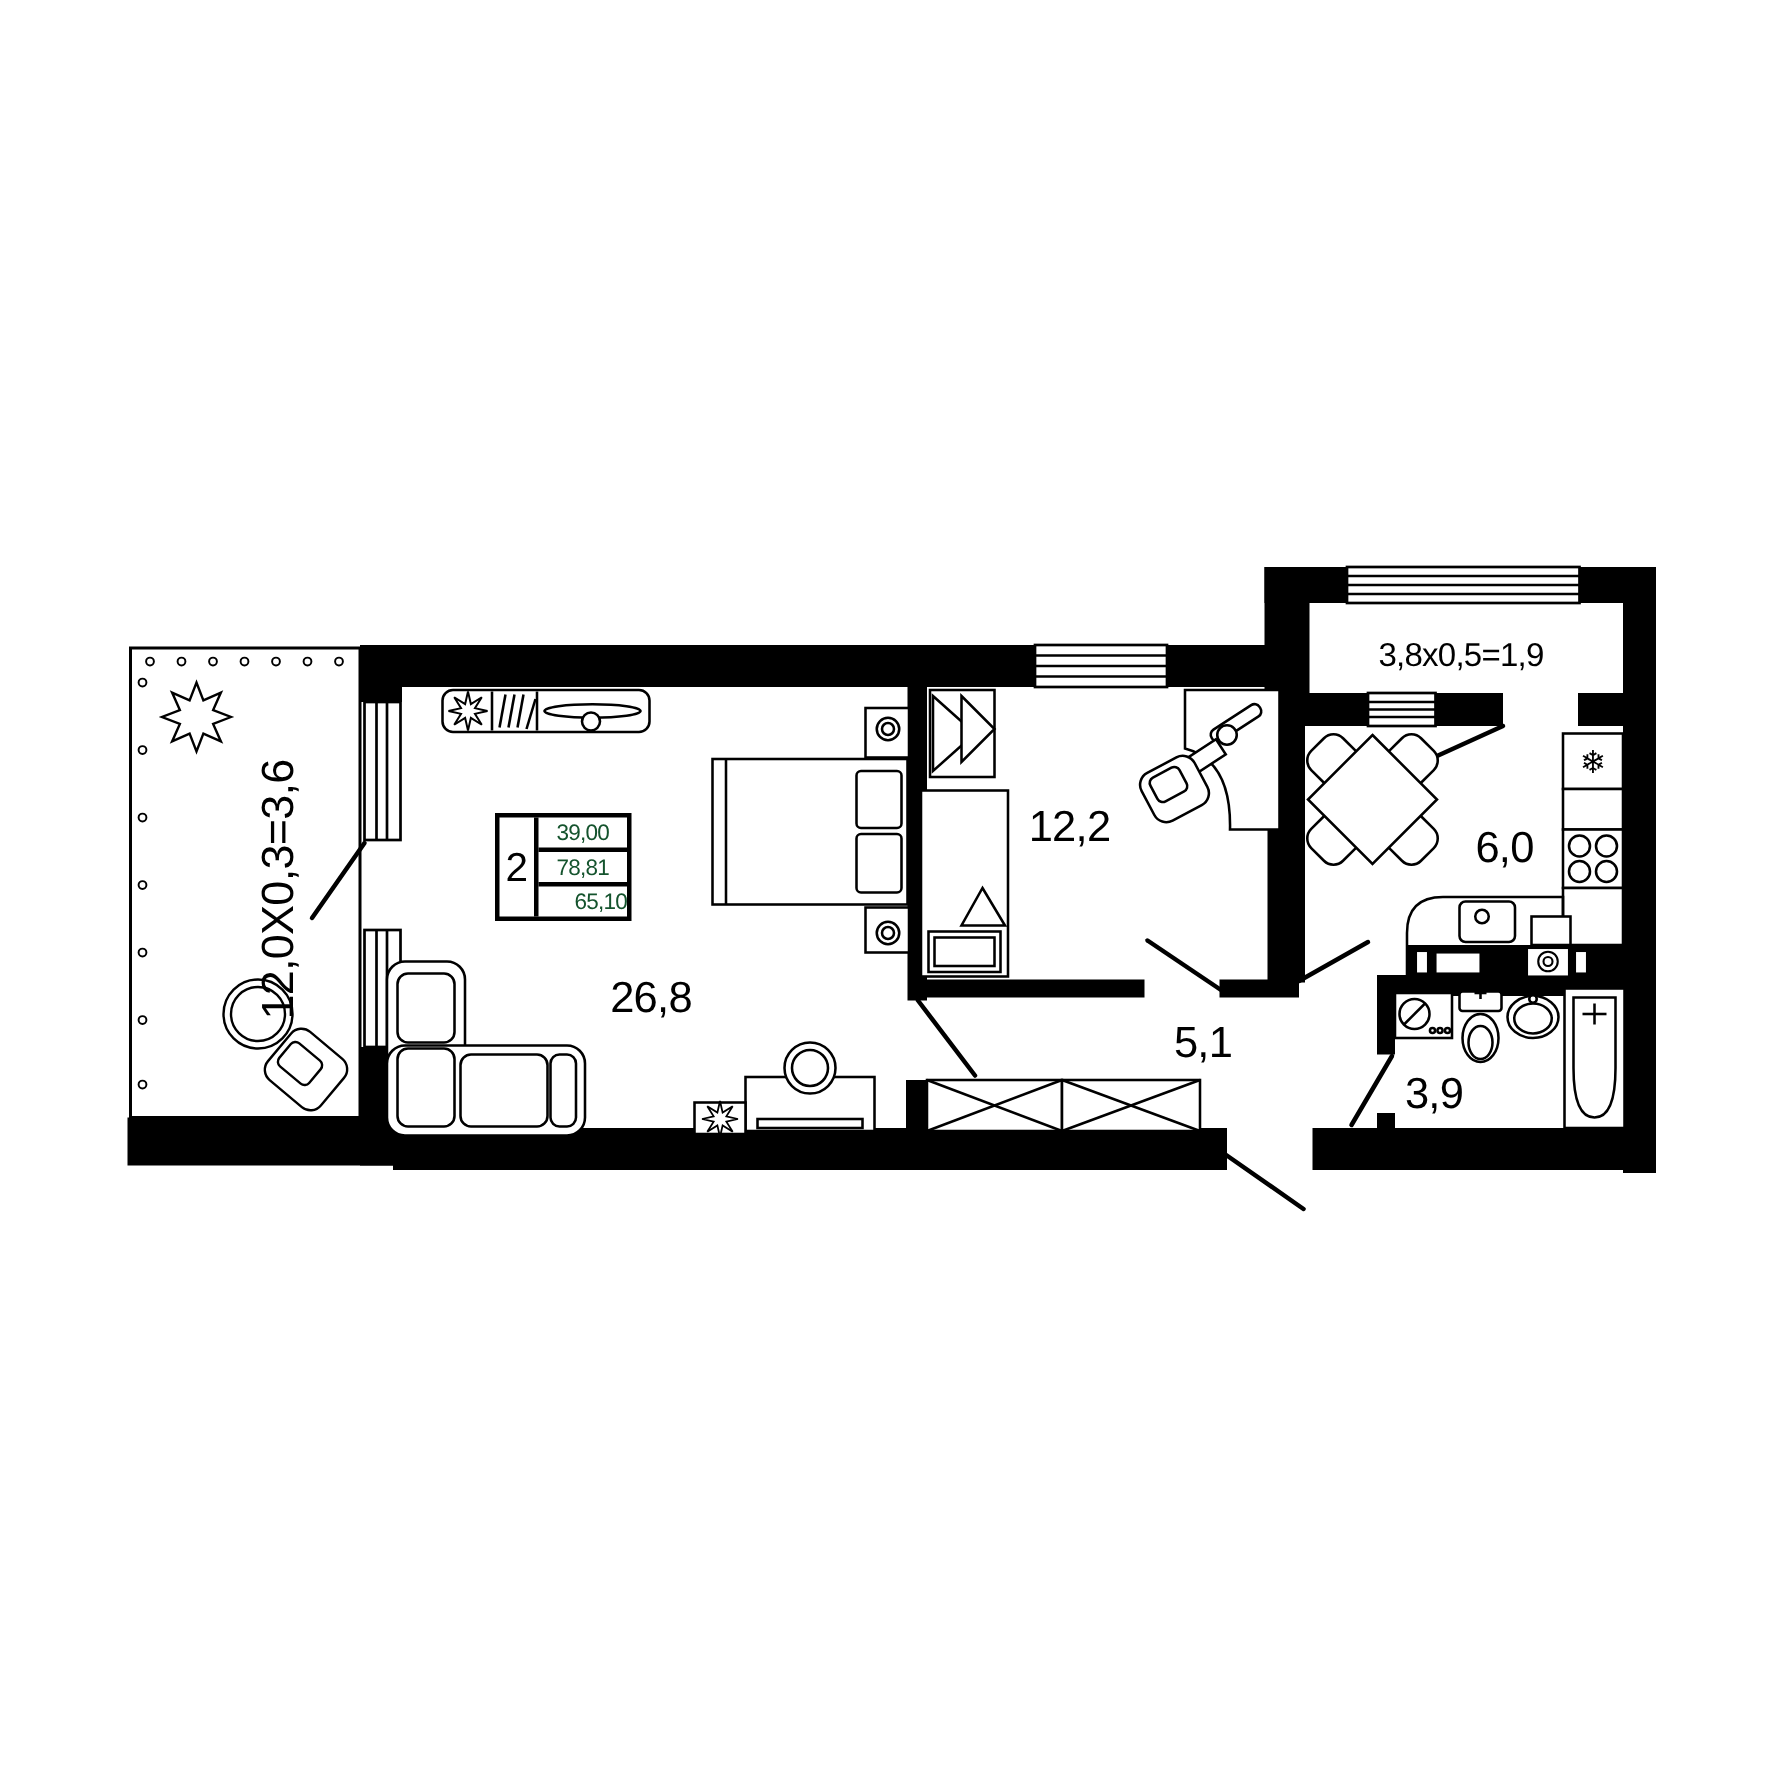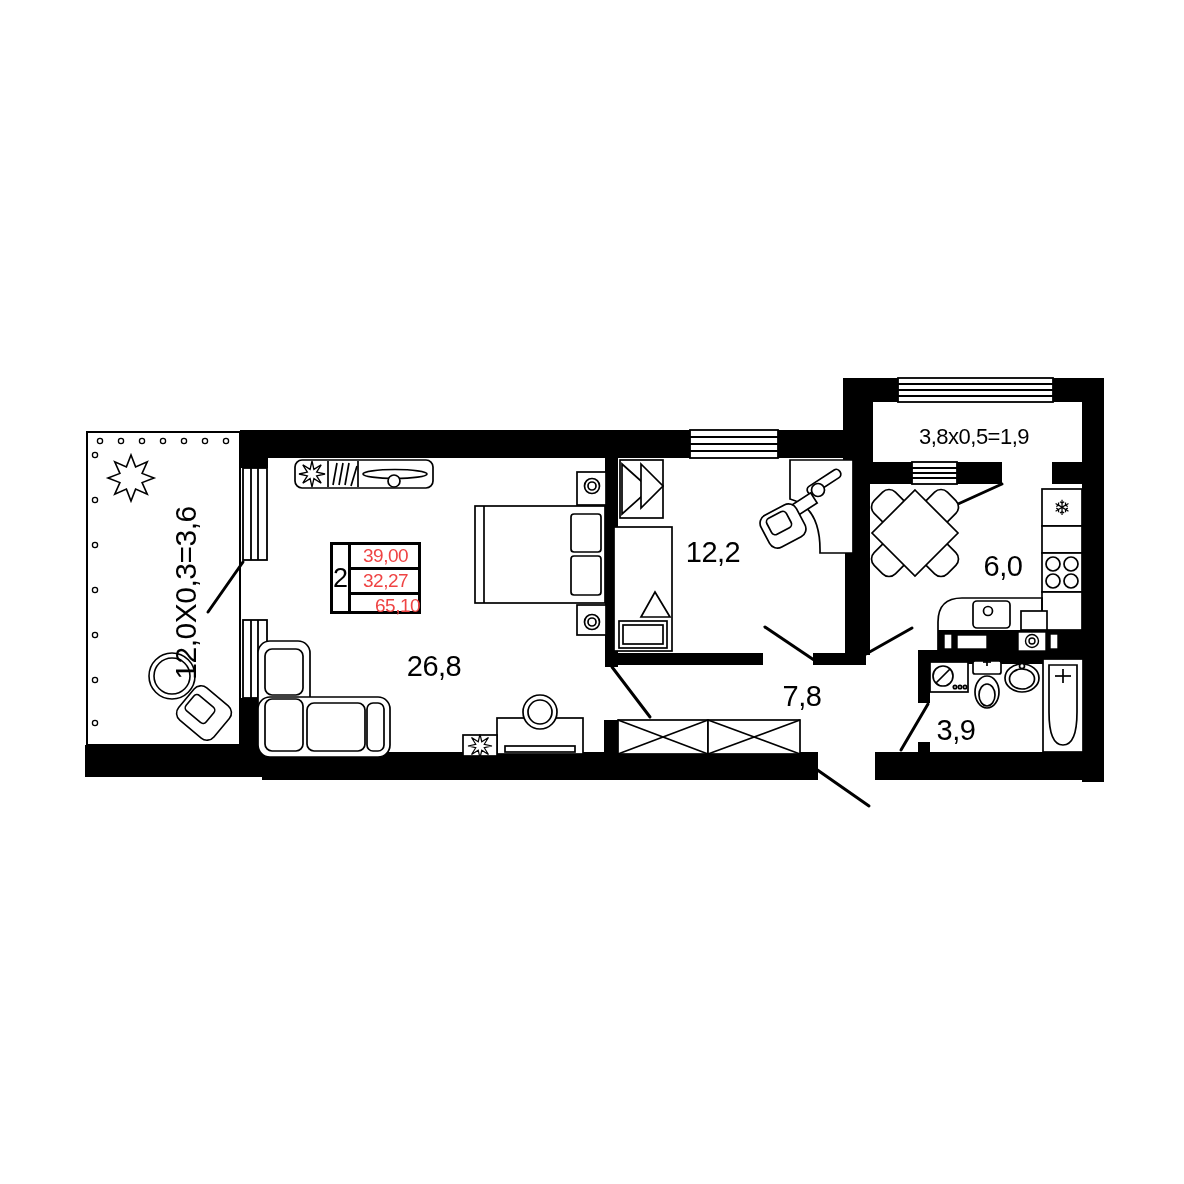--- a/index.html
+++ b/index.html
@@ -19,21 +19,21 @@
     position:absolute;left:330px;top:542px;width:85px;height:66px;
     border:3px solid #000;display:flex;background:#fff;
   }
   .spec-num{
     width:25px;border-right:3px solid #000;display:flex;align-items:center;
     justify-content:center;font-size:27px;color:#000;
   }
   .spec-rows{flex:1;display:flex;flex-direction:column;}
   .spec-row{
     flex:1;display:flex;align-items:center;justify-content:center;
-    font-size:19px;color:#ef4444;border-bottom:3px solid #000;letter-spacing:-0.5px;
+    font-size:15px;color:#14532d;border-bottom:3px solid #000;letter-spacing:-0.5px;
   }
   .spec-row:last-child{border-bottom:none;margin-left:24px;}
 </style>
 </head>
 <body>
 
 <div class="canvas">
 
 <svg class="plan-svg" width="1184" height="1184" viewBox="0 0 1184 1184">
   <defs>
@@ -284,28 +284,28 @@
       <line x1="708" y1="720" x2="800" y2="754"></line>
       <line x1="708" y1="754" x2="800" y2="720"></line>
     </g>
   </g>
 
   <text x="1062" y="515" text-anchor="middle" font-size="21" fill="#000" stroke="none">❄</text>
 </svg>
 
 <div class="lbl" style="left:434px;top:666px;">26,8</div>
 <div class="lbl" style="left:713px;top:552px;">12,2</div>
-<div class="lbl" style="left:802px;top:696px;">7,8</div>
+<div class="lbl" style="left:802px;top:696px;">5,1</div>
 <div class="lbl" style="left:1003px;top:566px;">6,0</div>
 <div class="lbl" style="left:956px;top:730px;">3,9</div>
 <div class="lbl dim-top" style="left:974px;top:437px;">3,8x0,5=1,9</div>
 <div class="lbl dim-left" style="left:186px;top:593px;">12,0X0,3=3,6</div>
 
 <div class="spec">
   <div class="spec-num">2</div>
   <div class="spec-rows">
     <div class="spec-row">39,00</div>
-    <div class="spec-row">32,27</div>
+    <div class="spec-row">78,81</div>
     <div class="spec-row">65,10</div>
   </div>
 </div>
 
 </div>
 
 </body></html>

